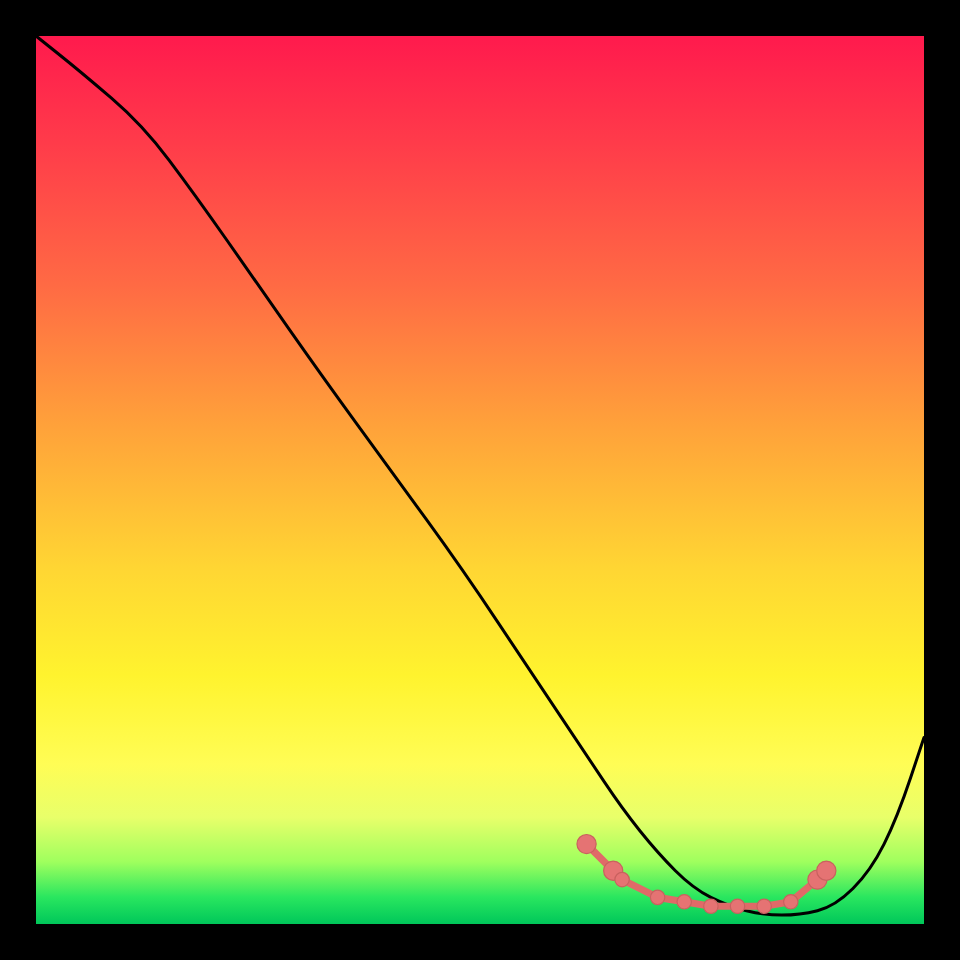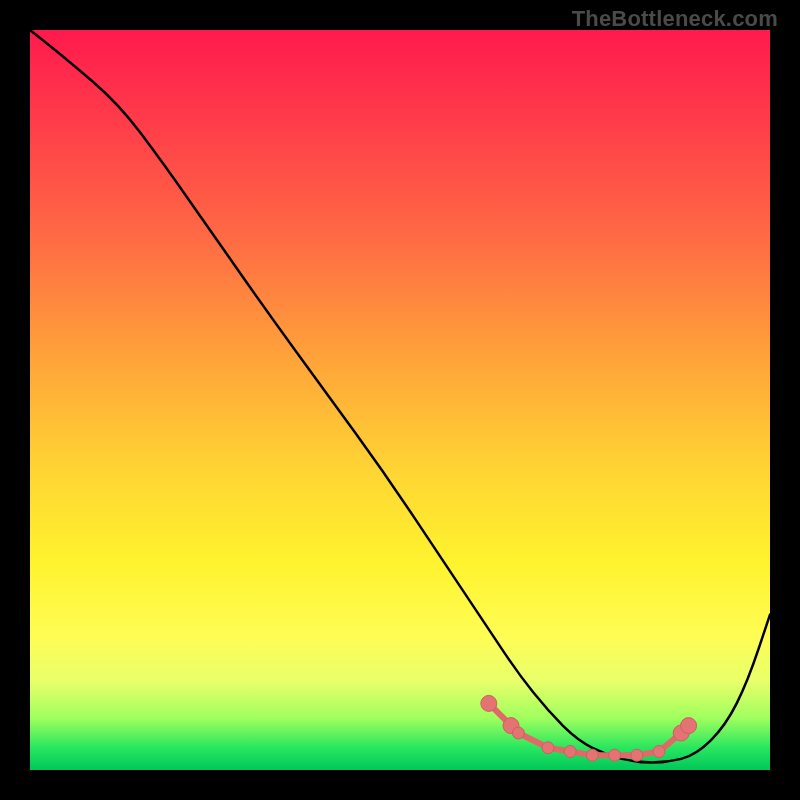--- a/index.html
+++ b/index.html
@@ -75,14 +75,13 @@
           <circle cx="540.1999999999999" cy="721.5" r="6" fill="#e57373" stroke="#c9615f" stroke-width="1"></circle>
           <circle cx="562.4" cy="725.2" r="6" fill="#e57373" stroke="#c9615f" stroke-width="1"></circle>
           <circle cx="584.6" cy="725.2" r="6" fill="#e57373" stroke="#c9615f" stroke-width="1"></circle>
           <circle cx="606.8" cy="725.2" r="6" fill="#e57373" stroke="#c9615f" stroke-width="1"></circle>
           <circle cx="629" cy="721.5" r="6" fill="#e57373" stroke="#c9615f" stroke-width="1"></circle>
           <circle cx="651.2" cy="703" r="8" fill="#e57373" stroke="#c9615f" stroke-width="1"></circle>
           <circle cx="658.6" cy="695.6" r="8" fill="#e57373" stroke="#c9615f" stroke-width="1"></circle>
         </g>
     </svg>
   </div>
-  <div class="watermark">TheBottleneck.com</div>
 </div>
 
 </body></html>

